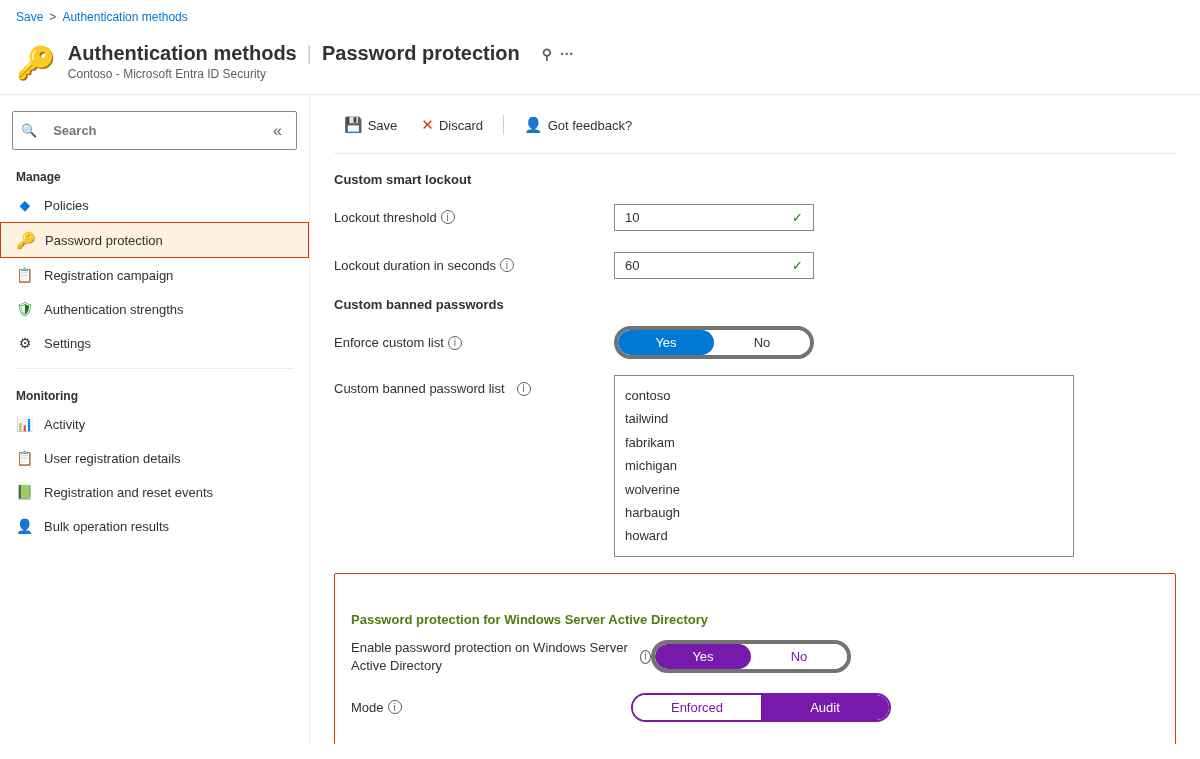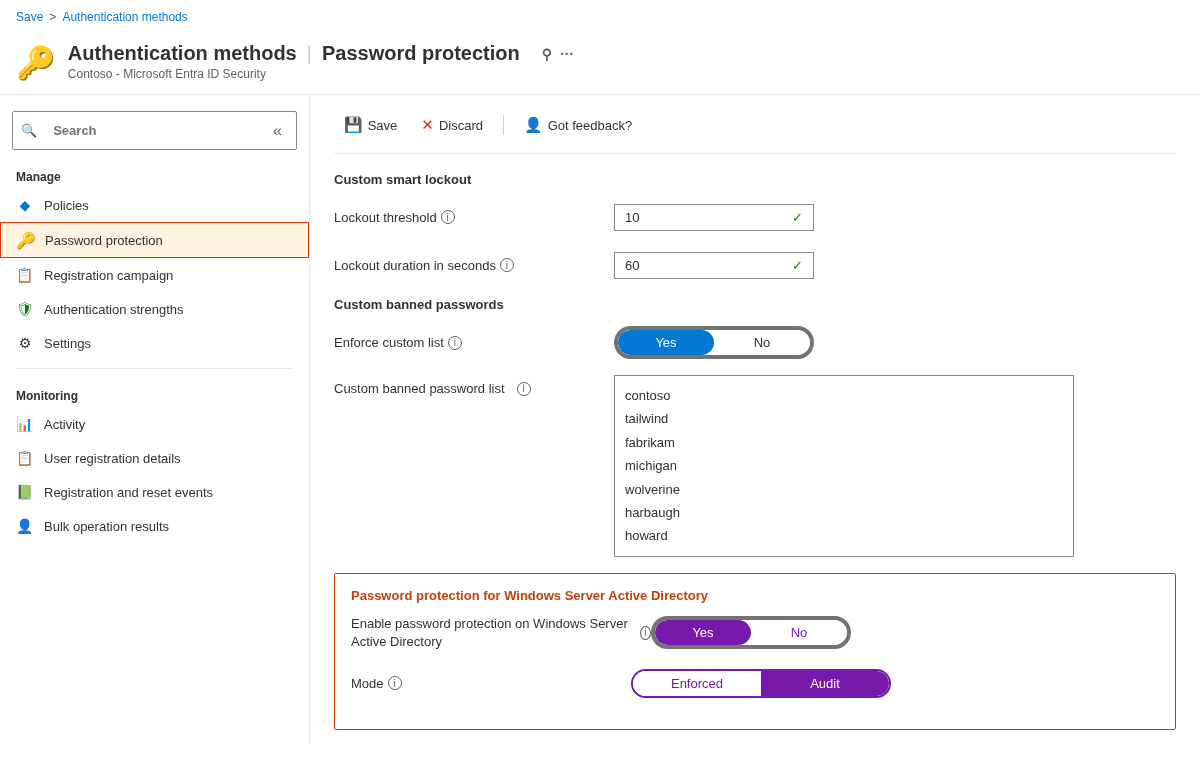--- a/index.html
+++ b/index.html
@@ -50,21 +50,21 @@
     .toggle-opt.active-blue { background: #0078d4; color: #fff; font-weight: 500; }
     .toggle-opt.active-purple { background: #7719aa; color: #fff; font-weight: 500; }
     .toggle-opt.inactive { background: #fff; color: #323130; }
     .toggle-opt.inactive-purple { background: #fff; color: #7719aa; }
 
     .banned-list { border: 1px solid #8a8886; padding: 8px 10px; width: 460px; min-height: 120px; font-size: 13px; color: #323130; line-height: 1.8; }
 
     .info-icon { display: inline-flex; align-items: center; justify-content: center; width: 14px; height: 14px; border: 1px solid #605e5c; border-radius: 50%; font-size: 10px; color: #605e5c; cursor: pointer; }
 
     .windows-section { border: 1.5px solid #d83b01; border-radius: 2px; padding: 14px 16px; margin-top: 10px; }
-    .windows-section-title { font-size: 13px; font-weight: 600; color: #c2410c; margin-bottom: 12px; }
+    .windows-section-title { font-size: 13px; font-weight: 600; color: #4d7c0f; margin-bottom: 12px; margin-top: 24px; }
 
     .mode-toggle-group { display: flex; border-radius: 20px; overflow: hidden; border: 2px solid #7719aa; width: 260px; }
     .mode-toggle-opt { flex: 1; padding: 5px 0; text-align: center; font-size: 13px; cursor: pointer; }
     .mode-toggle-opt.inactive-purple-text { background: #fff; color: #7719aa; }
     .mode-toggle-opt.active-audit-purple { background: #7719aa; color: #fff; font-weight: 500; border-radius: 0 20px 20px 0; }
   </style>
 </head>
 <body>
 
 <div class="breadcrumb">

